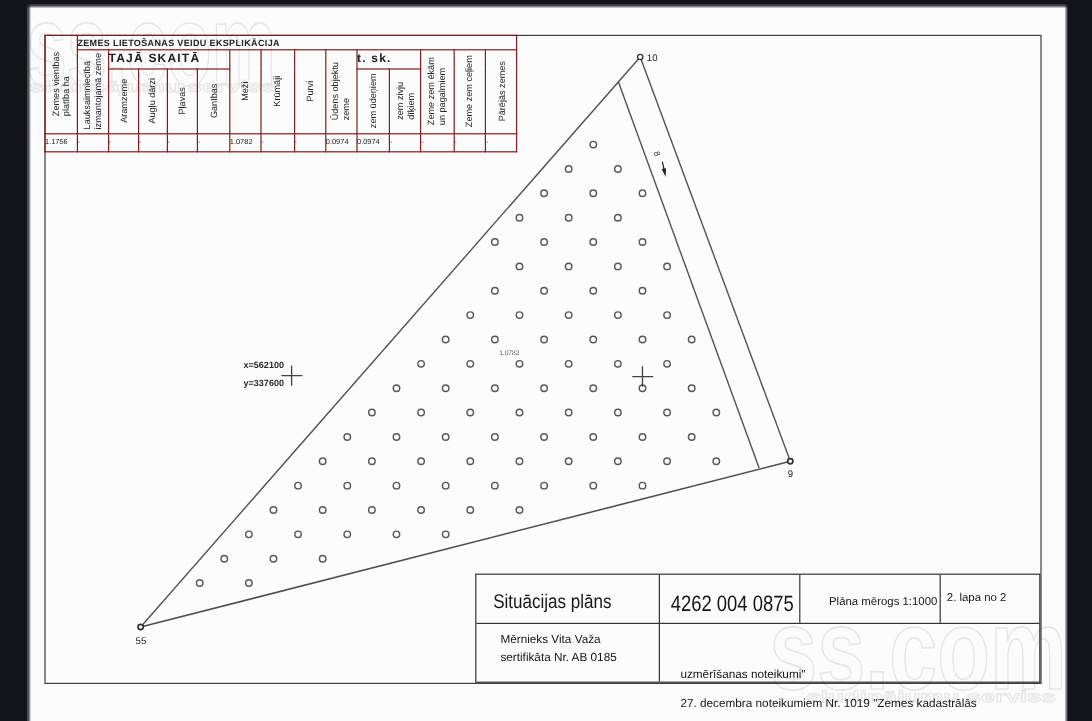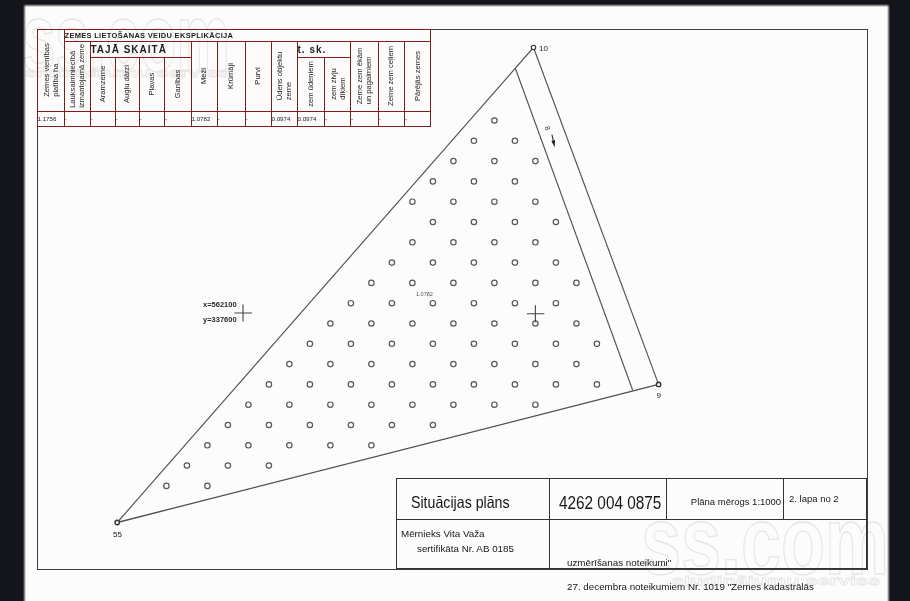--- a/index.html
+++ b/index.html
@@ -273,21 +273,21 @@
 <div class="abs" style="left:385.5px;top:0;width:0;height:40px;border-left:1px solid #333;"></div>
 
 <div class="cell" style="left:14px;top:14px;width:137px;font-size:16.5px;white-space:nowrap;transform:scaleX(0.86);transform-origin:0 0;">Situācijas plāns</div>
 
 <div class="cell" style="left:152px;top:13px;width:117px;font-size:18.5px;text-align:center;white-space:nowrap;transform:scaleX(0.83);transform-origin:58.5px 0;">4262 004 0875</div>
 
 <div class="cell" style="left:285px;top:17px;width:108px;font-size:9.5px;text-align:center;">Plāna mērogs 1:1000</div>
 
 <div class="cell" style="left:392px;top:14px;width:77px;font-size:9.5px;">2. lapa no 2</div>
 
-<div class="cell" style="left:4px;top:49px;font-size:9.8px;">Mērnieks Vita Važa</div>
+<div class="cell" style="left:20px;top:49px;font-size:9.8px;">Mērnieks Vita Važa</div>
 
 <div class="cell" style="left:20px;top:64px;font-size:9.8px;text-align:right;">sertifikāta Nr. AB 0185</div>
 
 
 <div class="cell" style="left:170px;top:60px;font-size:9.8px;margin-top:42px;">27. decembra noteikumiem Nr. 1019 "Zemes kadastrālās</div>
 
 <div class="cell" style="left:170px;top:78px;font-size:9.8px;">uzmērīšanas noteikumi"</div>
 </div>
 
 <div class="bar" style="left:0;top:0;width:910px;height:4px;"></div>

